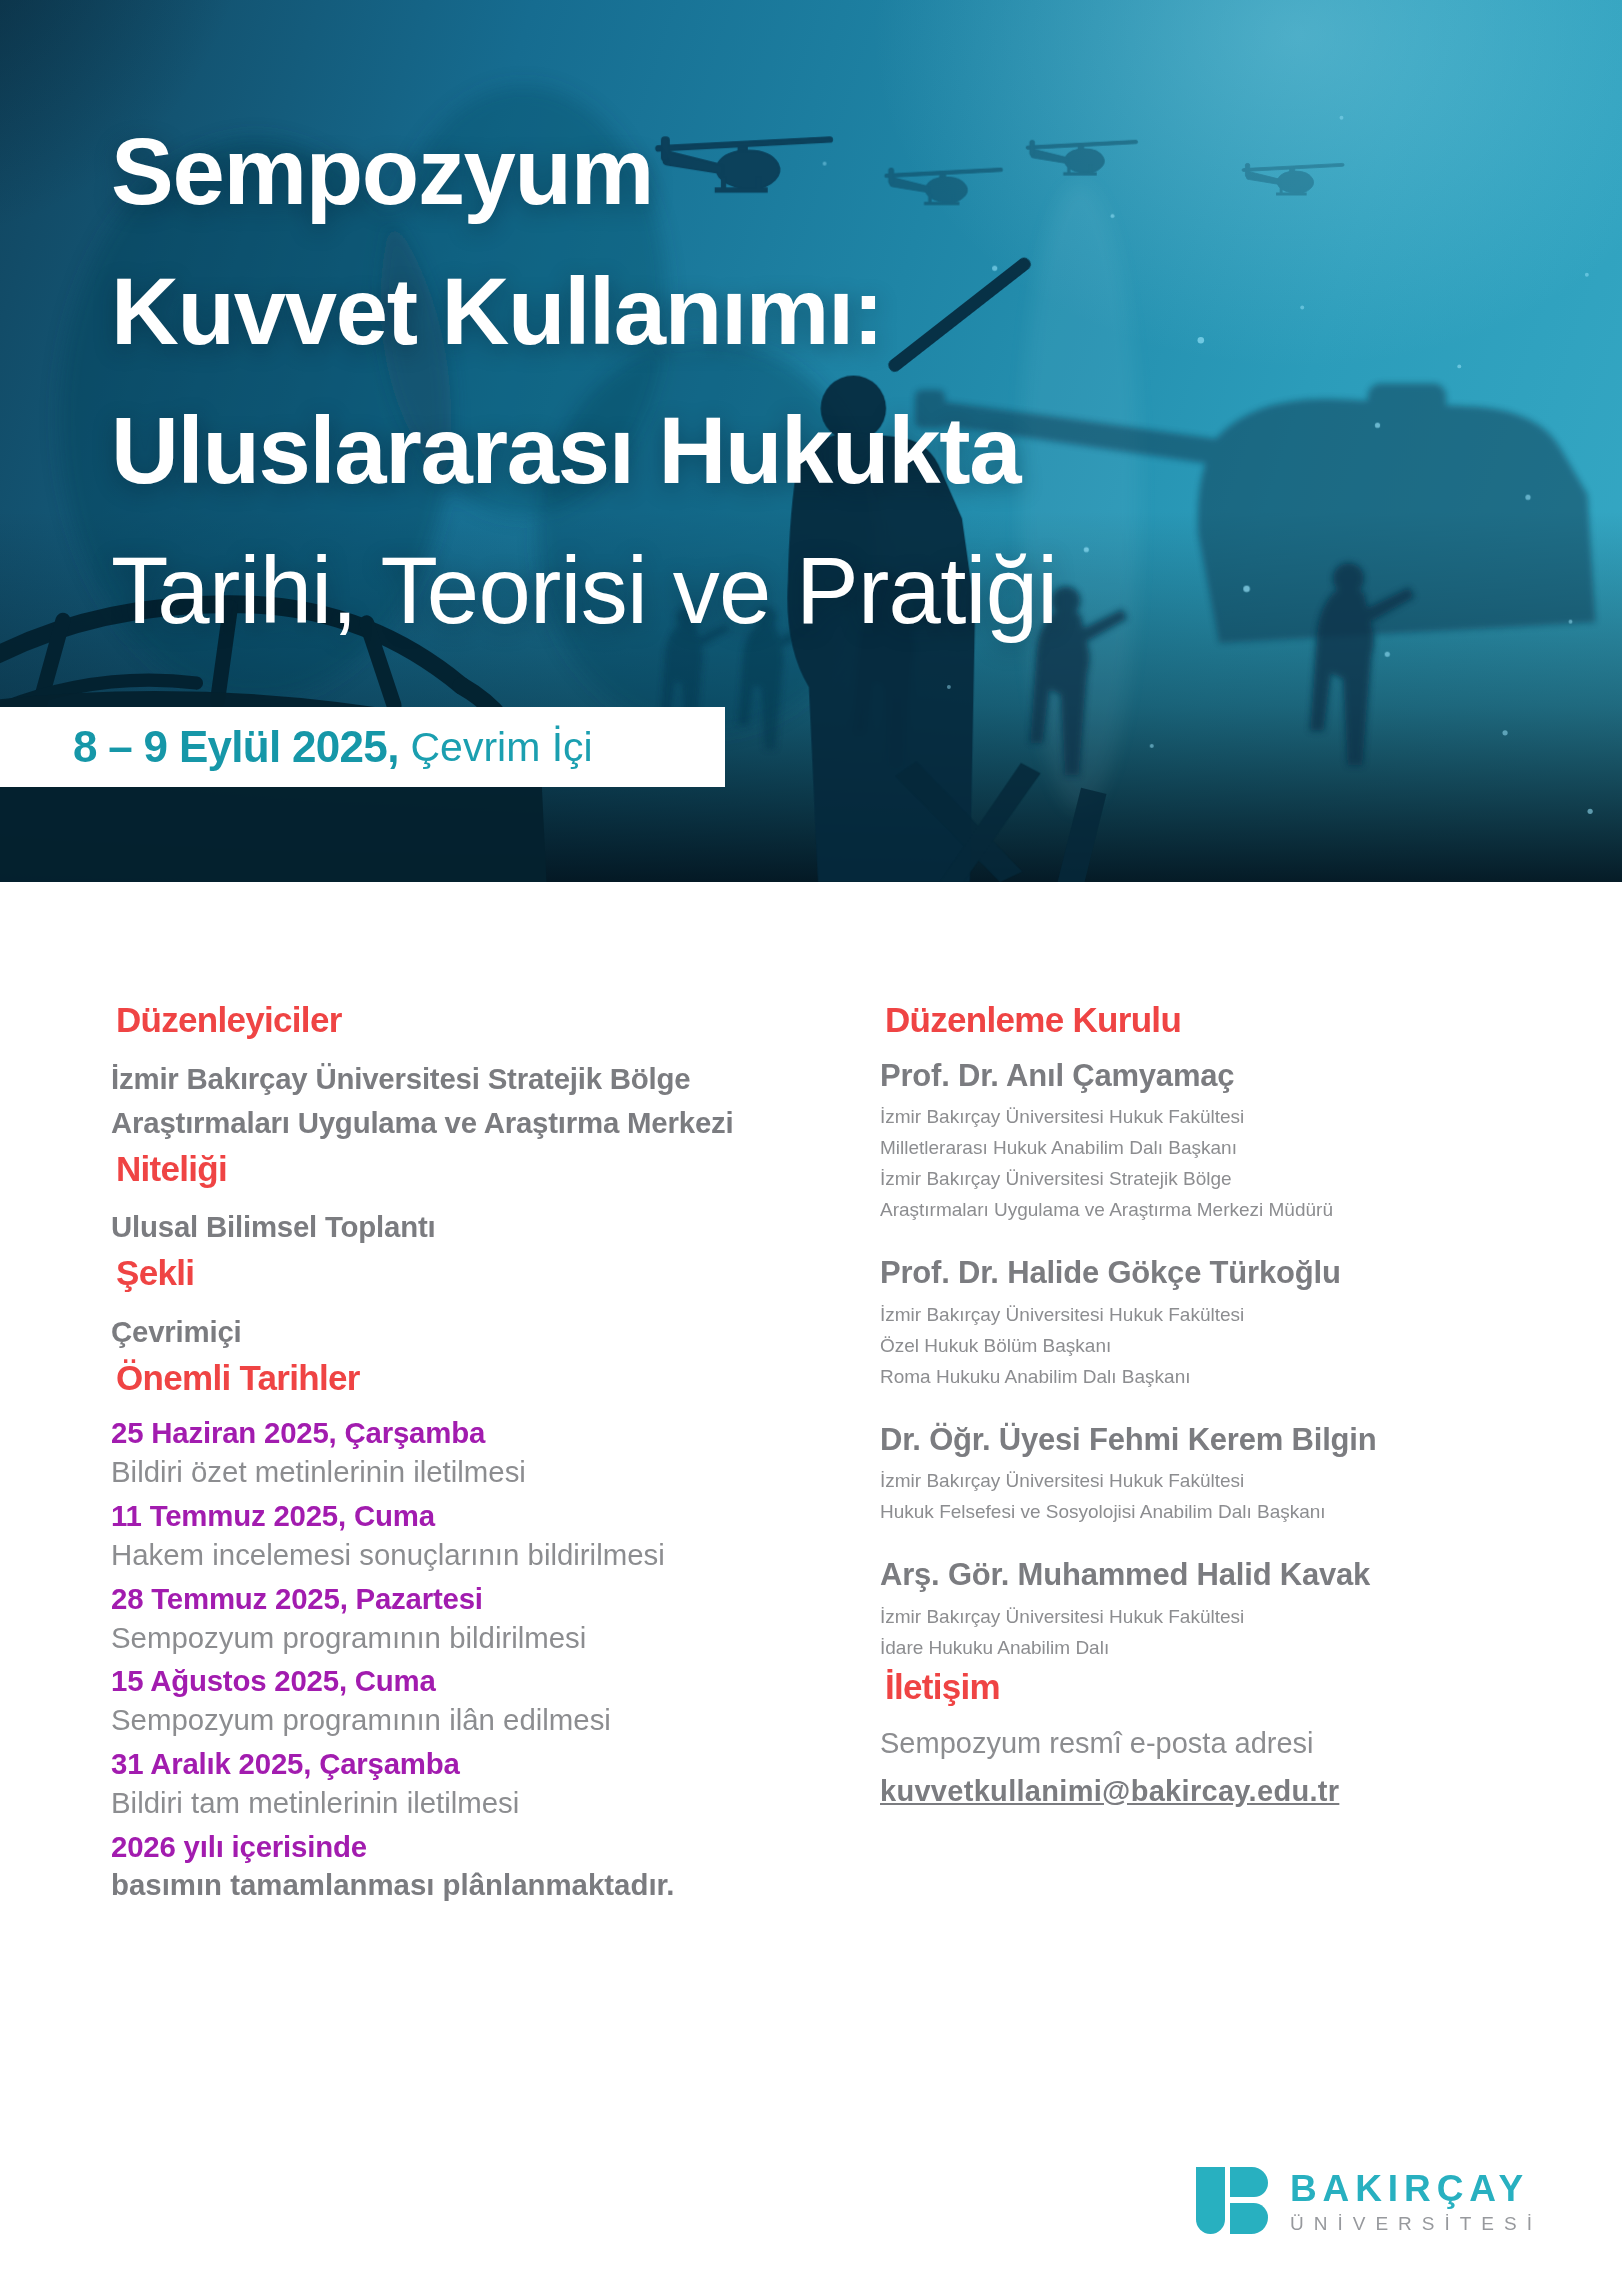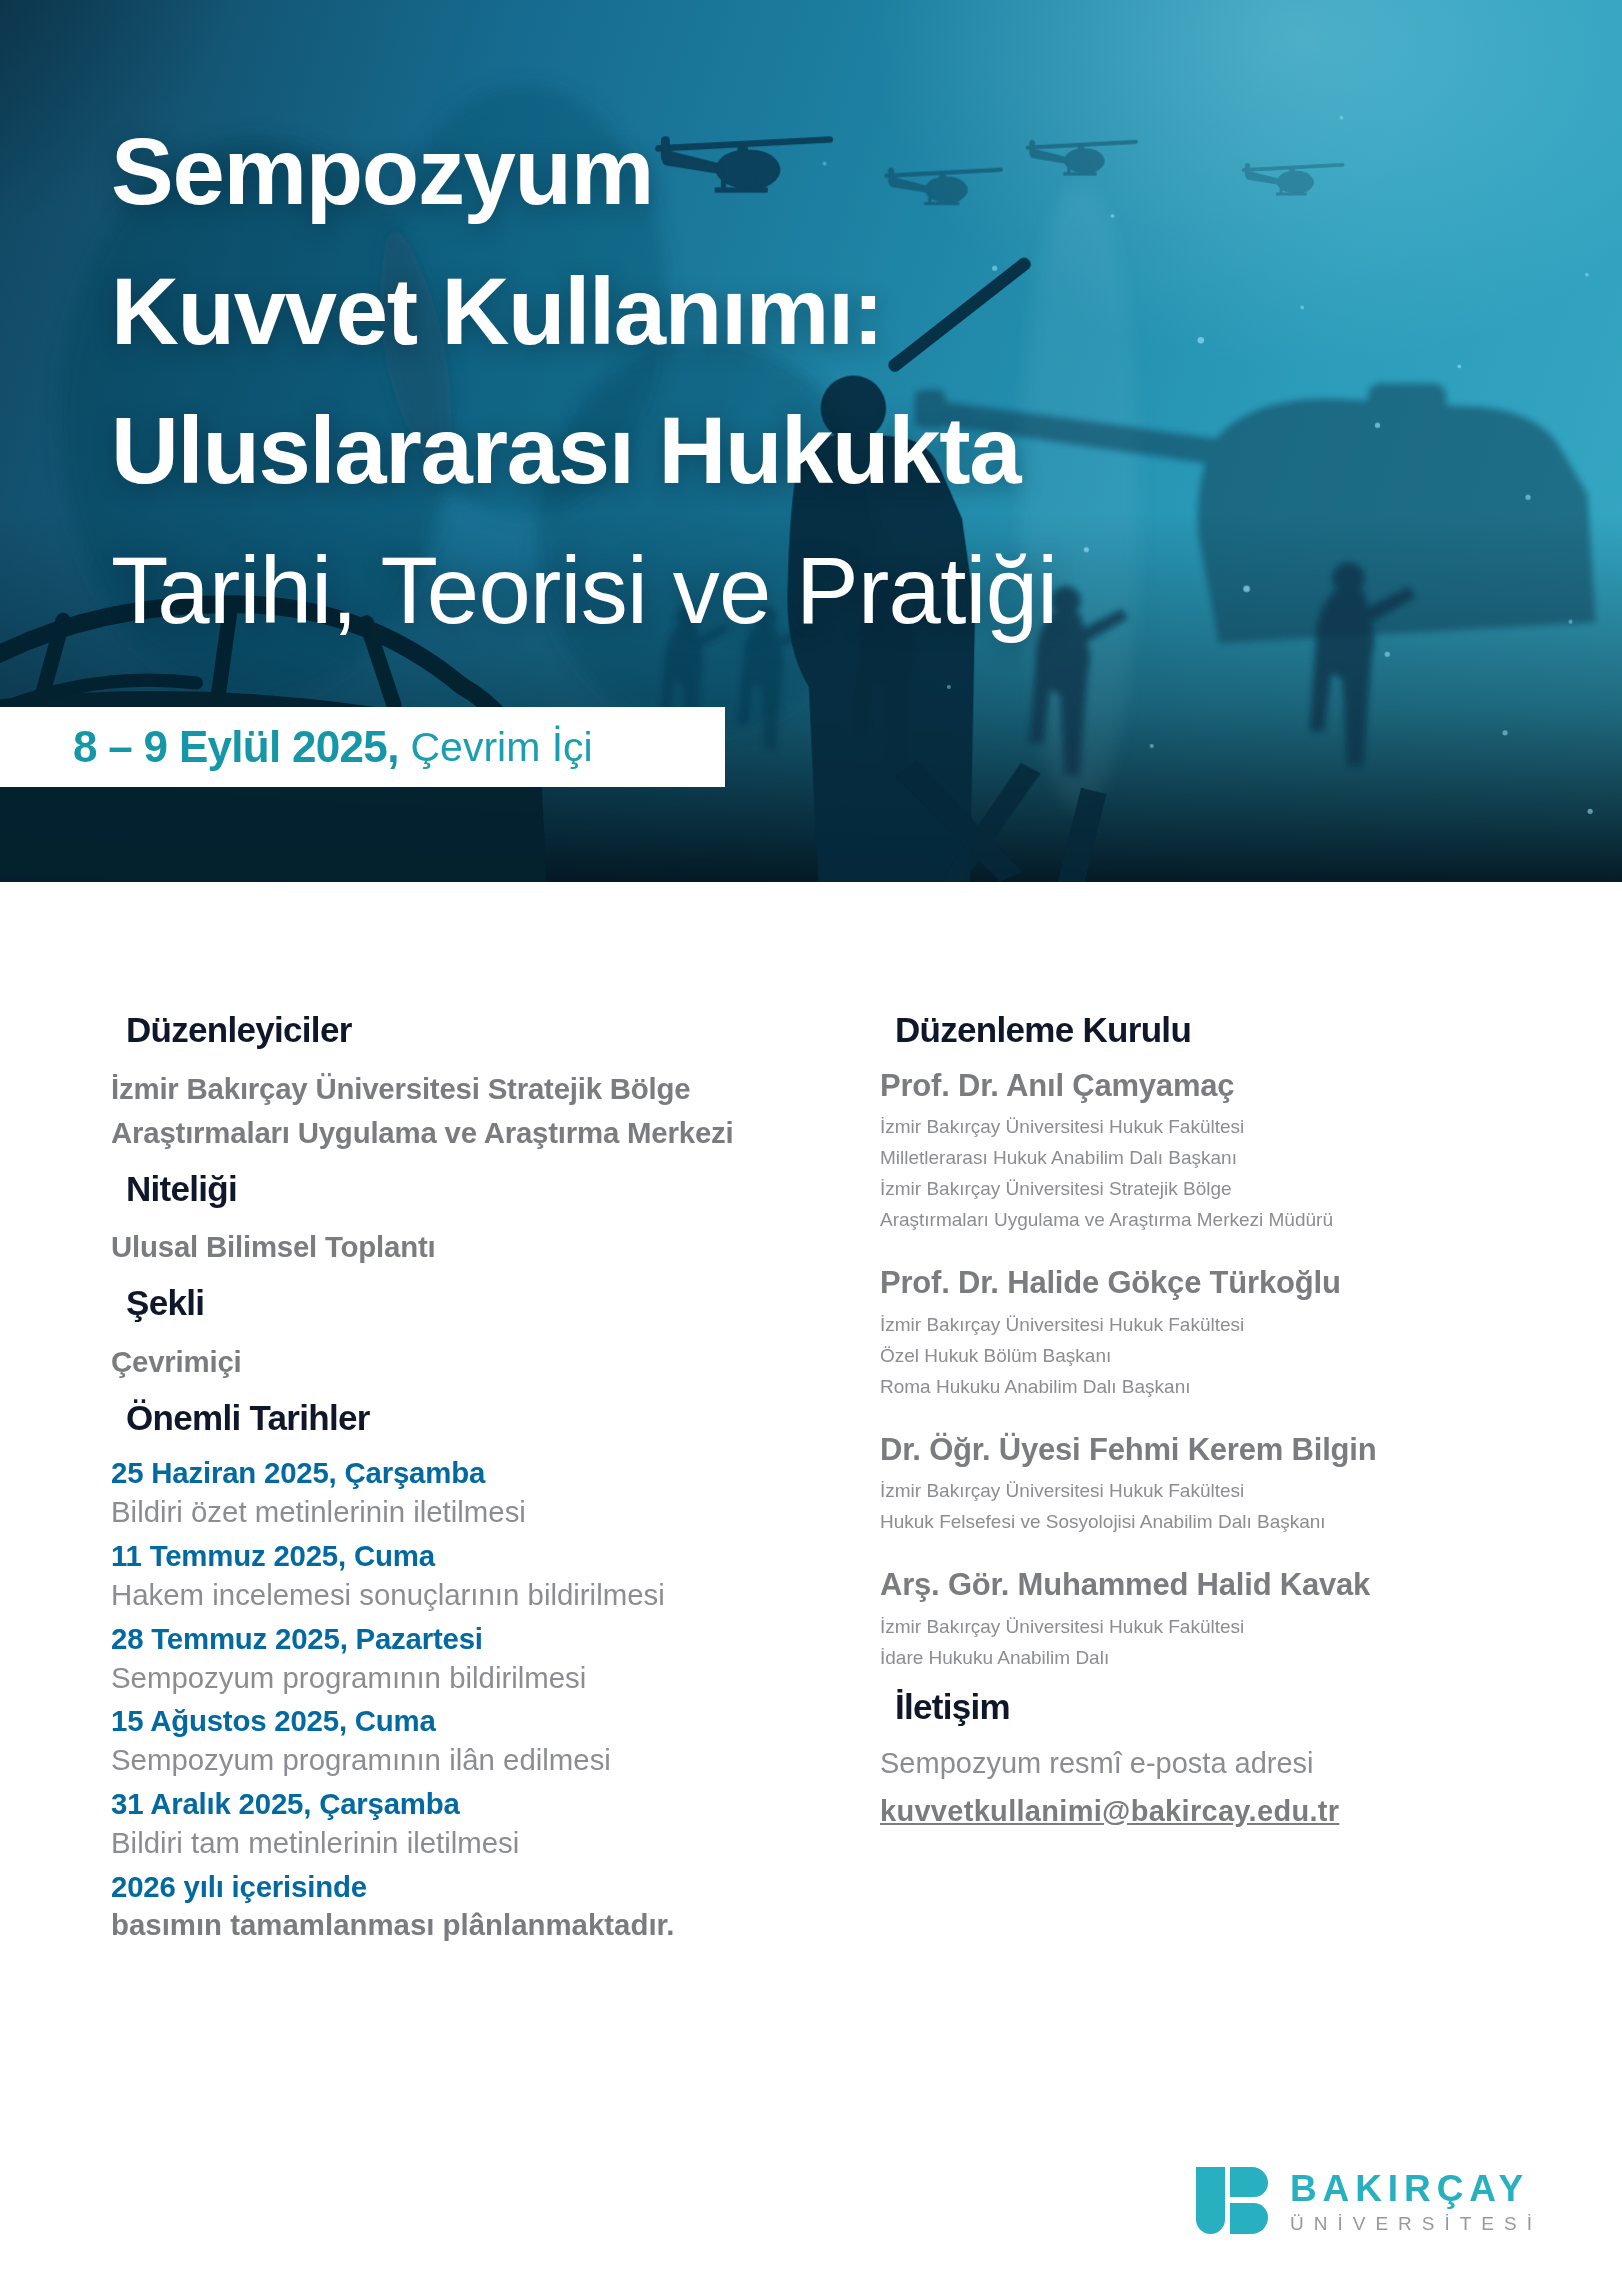--- a/index.html
+++ b/index.html
@@ -33,32 +33,32 @@
     background:#ffffff;display:flex;align-items:center;
     padding-left:73px;box-sizing:border-box;white-space:nowrap;
   }
   .badge-bold{font-size:44px;font-weight:700;color:#1697a8;letter-spacing:-0.7px;}
   .badge-light{font-size:41px;font-weight:400;color:#1b9fb0;margin-left:11.8px;}
   
   .col{position:absolute;top:996px;}
   .col-left{left:111px;width:695px;}
   .col-right{left:880px;width:713px;}
   h2.sec{
-    margin:15px;font-size:35px;font-weight:700;color:#0f172a;
+    margin:5px;font-size:35px;font-weight:700;color:#ef4444;
     line-height:1.1;letter-spacing:-0.7px;
   }
   .col h2.sec + *{margin-top:17px;}
   .mt-sec{margin-top:38px;}
   p{margin:0;}
   .lead{
     font-size:29.4px;font-weight:700;color:#7b7c80;
     line-height:1.5;letter-spacing:-0.2px;
   }
   .date-item{margin-top:5px;font-size:29.4px;line-height:1.32;}
-  .date-item .d{font-weight:700;color:#0369a1;letter-spacing:-0.2px;}
+  .date-item .d{font-weight:700;color:#a21caf;letter-spacing:-0.2px;}
   .date-item .t{font-weight:400;color:#8c8d90;}
   .date-item .t.b{font-weight:700;color:#7b7c80;}
   .member{margin-top:29px;}
   .member:first-of-type{margin-top:22px;}
   .member .name{font-size:31px;font-weight:700;color:#7b7c80;letter-spacing:-0.2px;line-height:1.2;}
   .member .affs{margin-top:7px;font-size:19px;color:#8c8d90;line-height:1.64;}
   .contact-head{margin-top:56px;}
   .contact-line{margin-top:19.6px;font-size:29px;color:#8c8d90;line-height:1.4;}
   .contact-email{margin-top:10.5px;font-size:29px;font-weight:700;color:#7b7c80;letter-spacing:0.3px;text-decoration:underline;}
   

